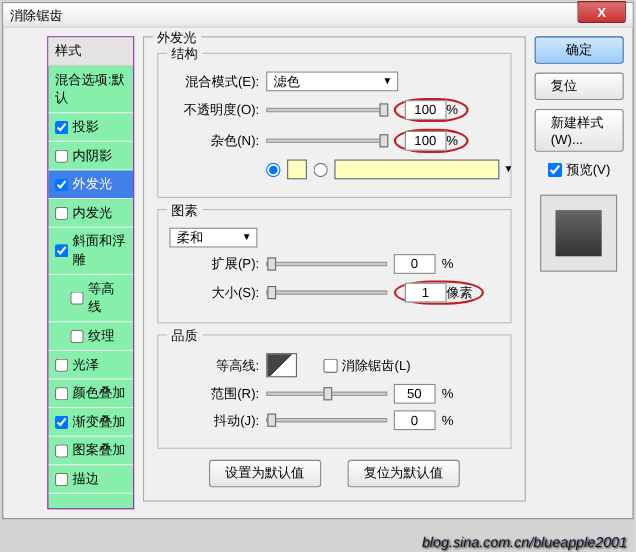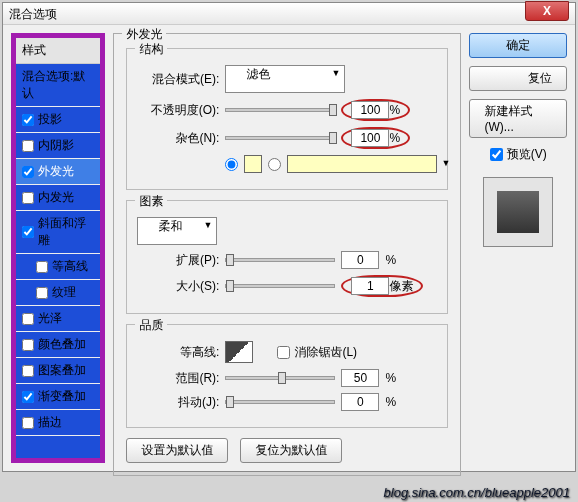--- a/index.html
+++ b/index.html
@@ -1,59 +1,59 @@
 <!DOCTYPE html>
 <html><head>
 <meta charset="utf-8">
 <style>
 * { box-sizing: border-box; margin: 0; padding: 0; font-family: "Microsoft YaHei", SimSun, sans-serif; font-size: 12px; }
 body { background: #d4d4d4; width: 578px; height: 502px; overflow: hidden; position: relative; }
 .dialog { position: absolute; left: 2px; top: 2px; width: 574px; height: 470px; background: #f0f0f0; border: 1px solid #888; }
 .titlebar { height: 22px; background: linear-gradient(#fff,#e8e8e8); border-bottom: 1px solid #ccc; padding: 3px 6px; position: relative; }
 .close-x { position: absolute; right: 6px; top: -2px; width: 44px; height: 20px; background: linear-gradient(#e07070,#c83030); border: 1px solid #8a2020; border-radius: 0 0 3px 3px; color: #fff; text-align: center; line-height: 18px; font-weight: bold; }
 .body { display: flex; padding: 8px; gap: 8px; height: calc(100% - 22px); }
-.sidebar { width: 100px; border: 5px solid #a21caf; background: #1d4ed8; }
+.sidebar { width: 100px; border: 1px solid #a21caf; background: #86efac; margin-left: 32px; }
 .sidebar-head { background: #e4e4e4; padding: 4px 6px; border-bottom: 1px solid #ccc; }
 .sidebar-sub { padding: 4px 6px; border-bottom: 1px solid #eee; }
 .sidebar-item { padding: 4px 6px; border-bottom: 1px solid #eee; display: flex; align-items: center; gap: 4px; cursor: pointer; }
 .sidebar-item.sel { background: #3f7fe6; color: #fff; }
 .sidebar-item input[type=checkbox] { width: 12px; height: 12px; }
 .sidebar-item.indent { padding-left: 20px; }
 .mid { flex: 1; }
 .fieldset { border: 1px solid #aaa; padding: 10px 12px 12px; margin-bottom: 8px; position: relative; }
 .fieldset > .legend { position: absolute; top: -8px; left: 8px; background: #f0f0f0; padding: 0 4px; }
 .inner-field { border: 1px solid #bbb; padding: 10px; margin-top: 4px; margin-bottom: 10px; position: relative; }
 .inner-field > .legend { position: absolute; top: -8px; left: 8px; background: #f0f0f0; padding: 0 4px; }
 .row { display: flex; align-items: center; margin: 6px 0; gap: 6px; }
 .lbl { width: 82px; text-align: right; }
-.combo { border: 1px solid #888; background: #fff; height: 28px; width: 120px; padding: 0 20px; position: relative; }
+.combo { border: 1px solid #888; background: #fff; height: 18px; width: 120px; padding: 0 6px; position: relative; }
 .combo::after { content: "▼"; position: absolute; right: 4px; top: 2px; font-size: 9px; }
 .slider { flex: 1; height: 4px; background: #ccc; border: 1px solid #999; position: relative; max-width: 110px; }
 .thumb { position: absolute; width: 8px; height: 12px; background: #dedede; border: 1px solid #666; top: -5px; }
 .numbox { width: 38px; height: 18px; border: 1px solid #888; background: #fff; text-align: center; line-height: 16px; }
 .ring { border: 2px solid #c02020; border-radius: 50%/60%; padding: 0 8px; display: inline-flex; align-items: center; gap: 0; }
 .swatch { width: 18px; height: 18px; border: 1px solid #666; background: #ffffc0; }
 .grad { width: 150px; height: 18px; border: 1px solid #666; background: linear-gradient(90deg,#ffffc0,#ffffc0); position: relative; }
 .grad::after { content: "▼"; position: absolute; right: -14px; top: 2px; font-size: 9px; }
 .contour { width: 28px; height: 22px; border: 1px solid #666; background: linear-gradient(135deg,#444 0 50%,#fff 50% 100%); }
-.btnrow { display: flex; gap: 12px; justify-content: flex-start; margin-top: 6px; }
+.btnrow { display: flex; gap: 24px; justify-content: center; margin-top: 6px; }
 .btn { border: 1px solid #888; background: linear-gradient(#fff,#e4e4e4); padding: 3px 14px; border-radius: 3px; cursor: pointer; }
 .rightcol { width: 104px; display: flex; flex-direction: column; gap: 8px; align-items: stretch; }
 .btn-primary { border: 1px solid #2c6cc0; background: linear-gradient(#cfe8ff,#9fccf5); }
 .preview-box { width: 70px; height: 70px; border: 1px solid #888; background: #e4e4e4; margin: 6px auto 0; display: flex; align-items: center; justify-content: center; }
 .preview-inner { width: 42px; height: 42px; background: linear-gradient(#666,#333); }
 .watermark { position: absolute; bottom: 2px; right: 8px; color: #0f172a; font-style: italic; font-family: Liberation Sans, sans-serif; font-size: 13px; text-shadow: 1px 1px 2px #000; }
 .ck { display:inline-flex; align-items:center; gap:4px; }
 </style>
 </head>
 <body>
 
 <div class="dialog">
   <div class="titlebar">
-    <span>混合选项</span>
+    <span>消除锯齿</span>
     <div class="close-x">X</div>
   </div>
   <div class="body">
     <div class="sidebar">
       <div class="sidebar-head">样式</div>
       <div class="sidebar-sub">混合选项:默认</div>
       <div id="sidebar-items">
           <div class="sidebar-item">
             <input type="checkbox" checked="" style="">
             <span>投影</span>
@@ -84,26 +84,26 @@
           </div>
           <div class="sidebar-item">
             <input type="checkbox" style="">
             <span>光泽</span>
           </div>
           <div class="sidebar-item">
             <input type="checkbox" style="">
             <span>颜色叠加</span>
           </div>
           <div class="sidebar-item">
+            <input type="checkbox" checked="" style="">
+            <span>渐变叠加</span>
+          </div>
+          <div class="sidebar-item">
             <input type="checkbox" style="">
             <span>图案叠加</span>
-          </div>
-          <div class="sidebar-item">
-            <input type="checkbox" checked="" style="">
-            <span>渐变叠加</span>
           </div>
           <div class="sidebar-item">
             <input type="checkbox" style="">
             <span>描边</span>
           </div>
         </div>
     </div>
 
     <div class="mid">
       <div class="fieldset">
@@ -200,21 +200,21 @@
 
         <div class="btnrow">
           <div class="btn">设置为默认值</div>
           <div class="btn">复位为默认值</div>
         </div>
       </div>
     </div>
 
     <div class="rightcol">
       <div class="btn btn-primary" style="text-align:center">确定</div>
-      <div class="btn" style="text-align:right">复位</div>
+      <div class="btn" style="text-align:left">复位</div>
       <div class="btn" style="text-align:left">新建样式(W)...</div>
       <label class="ck" style="justify-content:center">
         <input type="checkbox" checked="" style=""> 
           <span>预览(V)</span>
       </label>
       <div class="preview-box">
         <div class="preview-inner"></div>
       </div>
     </div>
   </div>

